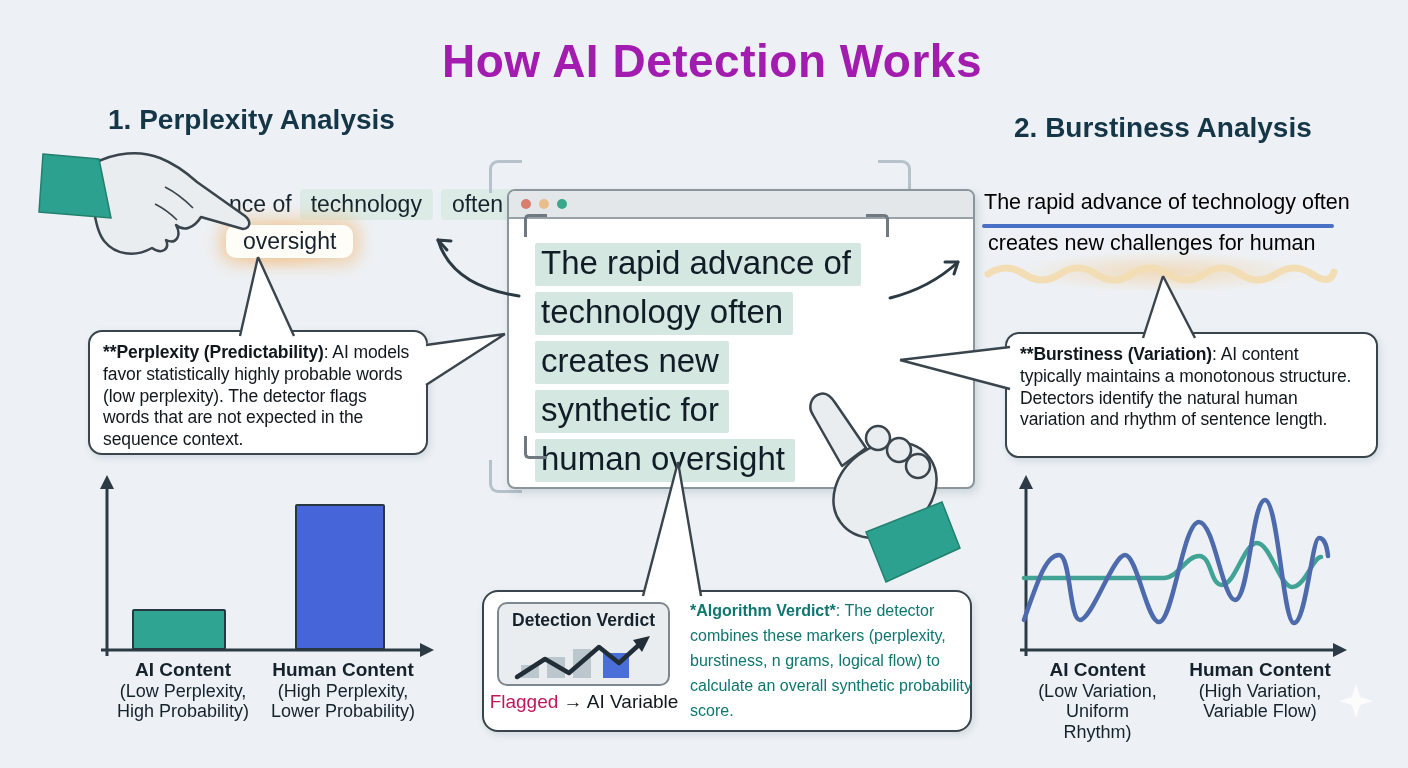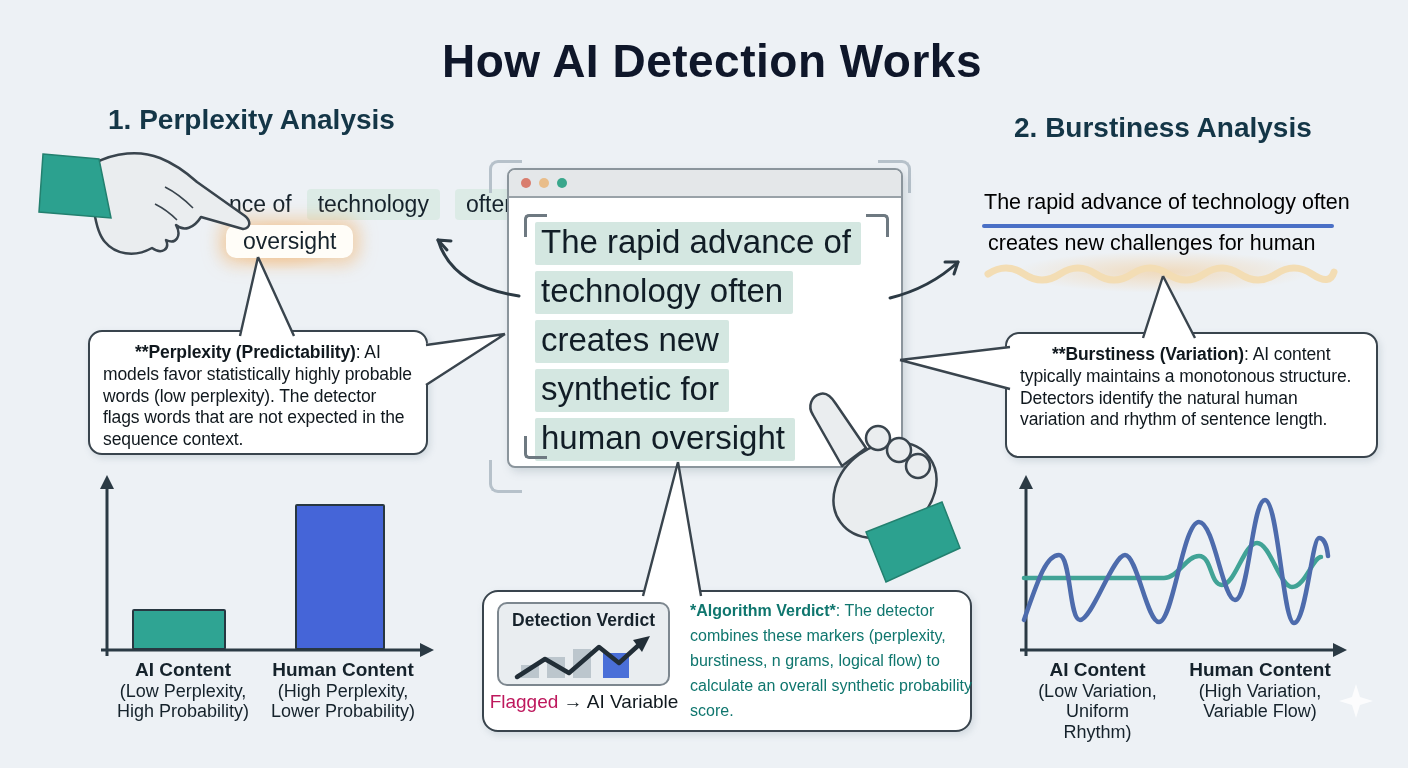--- a/index.html
+++ b/index.html
@@ -1,47 +1,47 @@
 <!DOCTYPE html>
 <html><head>
 <meta charset="utf-8">
 <style>
   html,body{margin:0;padding:0;background:#dfe5ea;}
   .stage{position:relative;width:1408px;height:768px;background:#edf1f5;overflow:hidden;
          font-family:"Liberation Sans",sans-serif;color:#15222b;}
   .abs{position:absolute;}
   
-  .main-title{left:16px;right:0;top:34px;text-align:center;font-size:46px;font-weight:bold;color:#0f172a;letter-spacing:.5px;}
+  .main-title{left:16px;right:0;top:34px;text-align:center;font-size:46px;font-weight:bold;color:#a21caf;letter-spacing:.5px;}
   .sec-title{font-size:28px;font-weight:bold;color:#143647;}
   
-  .sample-line1{left:229px;top:189px;font-size:23px;display:flex;align-items:center;gap:15px;white-space:nowrap;}
+  .sample-line1{left:229px;top:189px;font-size:23px;display:flex;align-items:center;gap:8px;white-space:nowrap;}
   .hl{background:#dcebe6;border-radius:4px;padding:2px 11px;}
   .pill{left:226px;top:225px;font-size:23px;background:#fffdf8;border-radius:10px;padding:3px 17px;
         box-shadow:0 0 16px 7px rgba(243,184,118,.55);}
   
   .bubble{background:#fff;border:2.5px solid #39444d;border-radius:14px;
           box-shadow:2px 3px 7px rgba(110,130,145,.22);box-sizing:border-box;}
   .bubble p{margin:0;padding:10px 13px;font-size:17.5px;line-height:21.8px;color:#10181e;letter-spacing:-.1px;}
-  .bubble b{font-weight:bold;margin-left:32px;}
+  .bubble b{font-weight:bold;}
   #bubble-perplexity{left:88px;top:330px;width:340px;height:125px;}
   #bubble-burstiness{left:1005px;top:332px;width:373px;height:126px;}
   #bubble-verdict{left:482px;top:590px;width:490px;height:142px;border-radius:16px;}
   
   .chart{width:345px;height:192px;}
   #chart-left{left:95px;top:470px;}
   #chart-right{left:1014px;top:470px;width:340px;}
   .bar{position:absolute;border-radius:2px;box-sizing:border-box;}
   .axis{stroke:#2b3a44;stroke-width:3;fill:none;}
   .axis-head{fill:#2b3a44;}
   .wave-teal{stroke:#41a396;stroke-width:4.5;fill:none;stroke-linecap:round;}
   .wave-blue{stroke:#4d6bac;stroke-width:4.5;fill:none;stroke-linecap:round;}
   .chart-label{text-align:center;font-size:18px;line-height:20.5px;}
   .chart-label .nm{font-weight:bold;font-size:19px;}
   
-  .browser{left:507px;top:168px;width:396px;height:300px;background:#fff;border:2px solid #8b959c;border-radius:8px;
+  .browser{left:507px;top:189px;width:468px;height:300px;background:#fff;border:2px solid #8b959c;border-radius:8px;
            box-shadow:3px 4px 9px rgba(110,130,145,.25);box-sizing:border-box;text-align:right;}
   .titlebar{height:26px;background:#e4e7e9;border-bottom:2px solid #99a2a8;border-radius:6px 6px 0 0;
             display:flex;align-items:center;padding-left:12px;gap:8px;}
   .dot{width:10px;height:10px;border-radius:50%;}
   .browser-lines{position:absolute;left:26px;top:52px;}
   .bline{display:table;background:#d4e7e1;padding:0 10px 3px 6px;margin-bottom:6px;
          font-size:33px;line-height:40px;color:#111d26;border-radius:2px;white-space:nowrap;}
   .obr{position:absolute;width:30px;height:30px;border:0 solid #b6c1ca;}
   .obr.tl{border-left-width:3px;border-top-width:3px;border-top-left-radius:9px;}
   .obr.tr{border-right-width:3px;border-top-width:3px;border-top-right-radius:9px;}

